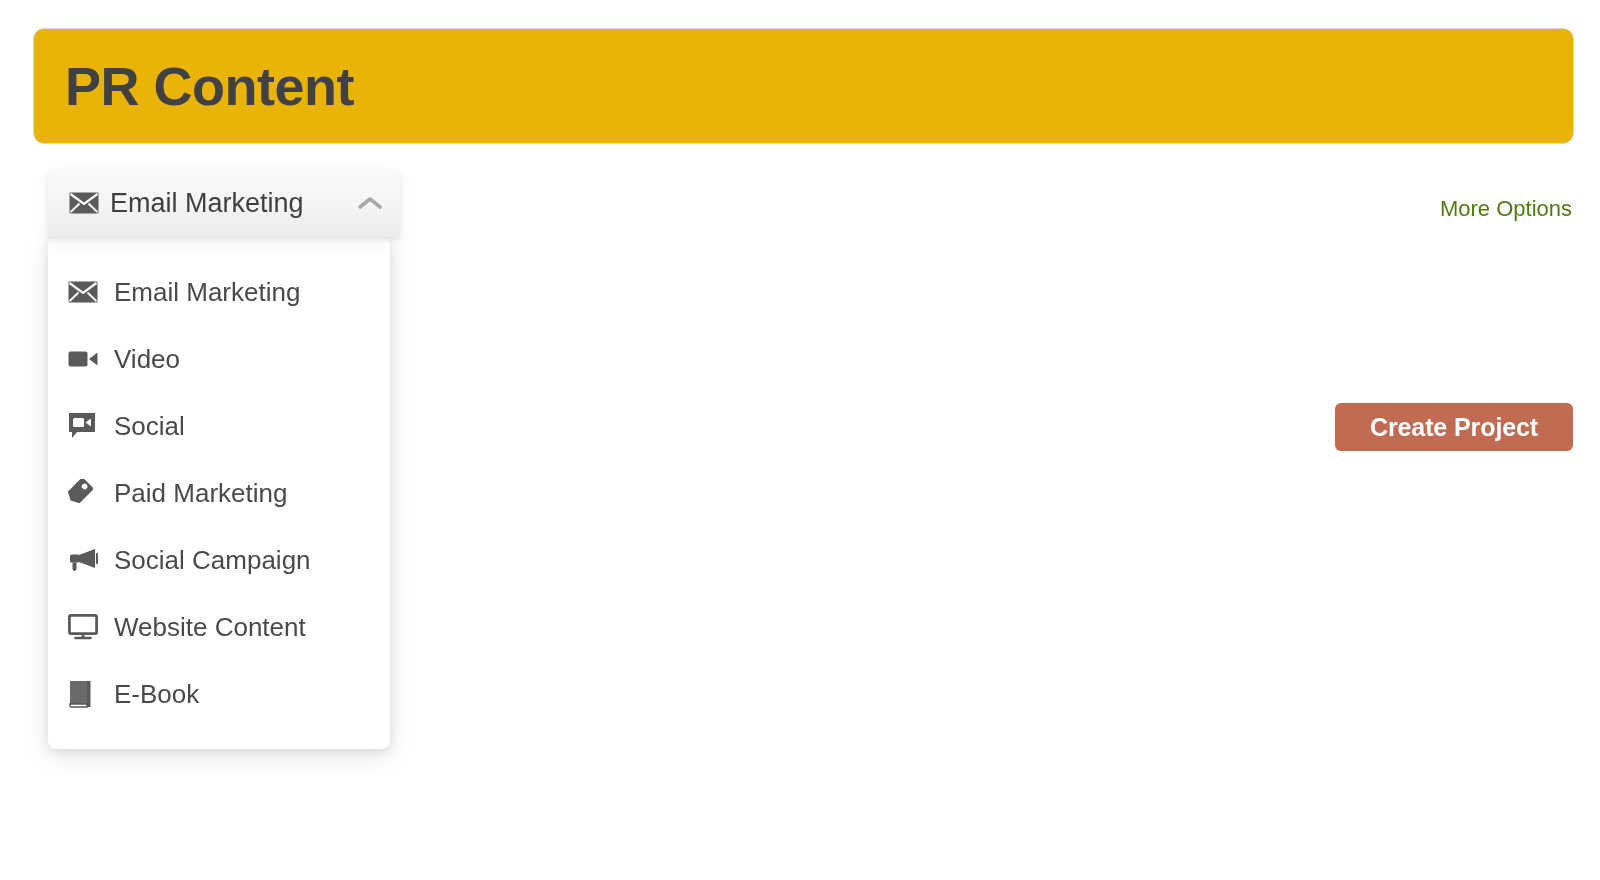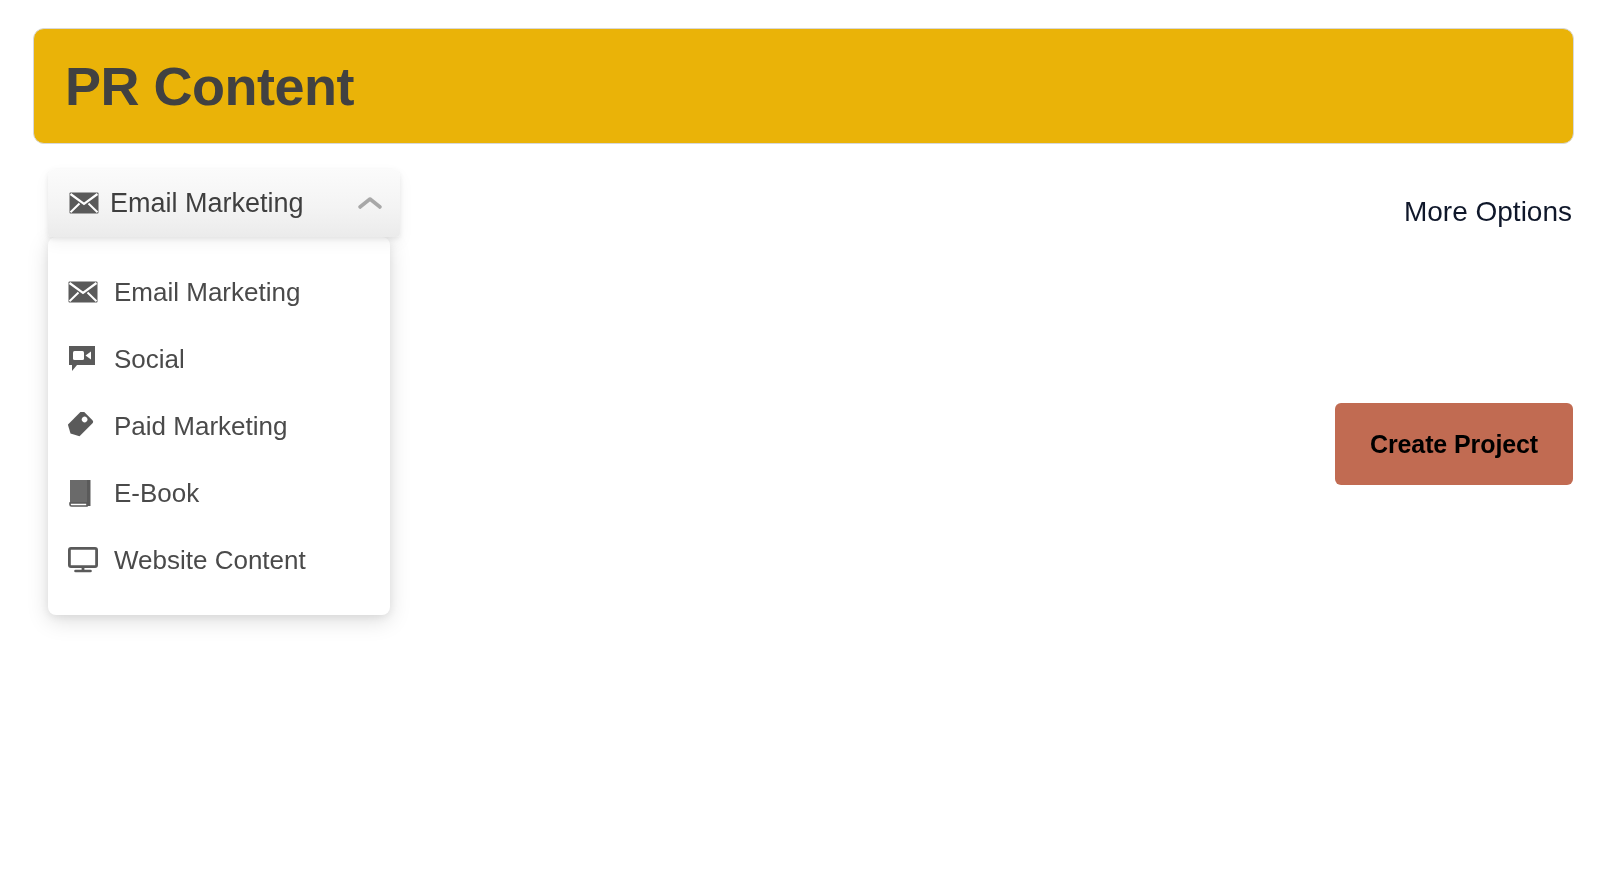--- a/index.html
+++ b/index.html
@@ -121,36 +121,36 @@
     color: #4a4a4a;
     white-space: nowrap;
     line-height: 1;
   }
 
   
   .more-options {
     position: absolute;
     right: 28px;
     top: 198px;
-    font-size: 28px;
-    color: #0f172a;
+    font-size: 22px;
+    color: #4d7c0f;
     line-height: 1;
     cursor: pointer;
     white-space: nowrap;
   }
   .create-project-btn {
     position: absolute;
     left: 1335px;
     top: 403px;
     width: 238px;
-    height: 82px;
+    height: 48px;
     border: none;
     border-radius: 6px;
     background: #c16b52;
-    color: #000000;
+    color: #ffffff;
     font-size: 25px;
     font-weight: bold;
     font-family: "Liberation Sans", sans-serif;
     cursor: pointer;
     letter-spacing: -0.1px;
   }
 
   svg { display: block; }
 </style>
 </head>
@@ -185,20 +185,29 @@
         <svg width="30" height="22" viewBox="0 0 30 22">
           <rect x="0.5" y="0.5" width="29" height="21" rx="1" fill="#5a5a5a"></rect>
           <path d="M1.5 2 L15 12 L28.5 2" fill="none" stroke="#ffffff" stroke-width="2.2"></path>
           <path d="M1.5 20.2 L10.5 11.5 M28.5 20.2 L19.5 11.5" fill="none" stroke="#ffffff" stroke-width="2"></path>
         </svg>
       </span>
       <span class="mi-label">Email Marketing</span>
     </div>
 
 
+    <div class="menu-item">
+      <span class="mi-icon">
+        <svg width="30" height="20" viewBox="0 0 30 20">
+          <rect x="0.5" y="2.5" width="19" height="15" rx="2" fill="#5a5a5a"></rect>
+          <path d="M21 10 L29.5 3.5 L29.5 16.5 Z" fill="#5a5a5a"></path>
+        </svg>
+      </span>
+      <span class="mi-label">Video</span>
+    </div>
 
     <div class="menu-item">
       <span class="mi-icon">
         <svg width="28" height="28" viewBox="0 0 28 28">
           <path d="M1 1 H27 V20 H9 L4 26 V20 H1 Z" fill="#5a5a5a"></path>
           <rect x="5" y="6" width="11" height="9" rx="1.5" fill="#ffffff"></rect>
           <path d="M17.5 10.5 L23 6.5 L23 14.5 Z" fill="#ffffff"></path>
         </svg>
       </span>
       <span class="mi-label">Social</span>
@@ -210,41 +219,52 @@
           <g transform="rotate(-45 14 14)">
             <path d="M5 3 H23 A2.5 2.5 0 0 1 25.5 5.5 V17 A2.5 2.5 0 0 1 23 19.5 H5
                      L0.5 11.25 Z" fill="#5a5a5a"></path>
             <circle cx="20.5" cy="11.2" r="2.8" fill="#ffffff"></circle>
           </g>
         </svg>
       </span>
       <span class="mi-label">Paid Marketing</span>
     </div>
 
+    <div class="menu-item">
+      <span class="mi-icon">
+        <svg width="30" height="24" viewBox="0 0 30 24">
+          <path d="M11 7 L27 1 L27 20 L11 14 Z" fill="#5a5a5a"></path>
+          <rect x="2" y="6.5" width="9.5" height="8" rx="1.5" fill="#5a5a5a"></rect>
+          <path d="M4.5 14.5 L4.5 21 A2 2 0 0 0 8.5 21 L8.5 14.5 Z" fill="#5a5a5a"></path>
+          <path d="M29 6 L29 15" stroke="#5a5a5a" stroke-width="2.2" stroke-linecap="round"></path>
+        </svg>
+      </span>
+      <span class="mi-label">Social Campaign</span>
+    </div>
+
+    <div class="menu-item">
+      <span class="mi-icon">
+        <svg width="30" height="26" viewBox="0 0 30 26">
+          <rect x="1.4" y="1.4" width="27.2" height="18.2" rx="1.6" fill="none" stroke="#5a5a5a" stroke-width="2.8"></rect>
+          <path d="M15 20 L15 23" stroke="#5a5a5a" stroke-width="2.8"></path>
+          <path d="M7.5 24 L22.5 24" stroke="#5a5a5a" stroke-width="2.6" stroke-linecap="round"></path>
+        </svg>
+      </span>
+      <span class="mi-label">Website Content</span>
+    </div>
 
     <div class="menu-item">
       <span class="mi-icon">
         <svg width="26" height="28" viewBox="0 0 26 28">
           <path d="M2 1 H19 V24 H2 Z" fill="#6a6a6a"></path>
           <path d="M19 1 H22.5 V27 H19 Z" fill="#5a5a5a"></path>
           <path d="M2 24 H19 V27 H3.5 A1.5 1.5 0 0 1 2 25.5 Z" fill="#ffffff" stroke="#5a5a5a" stroke-width="1.6"></path>
         </svg>
       </span>
       <span class="mi-label">E-Book</span>
     </div>
 
-    <div class="menu-item">
-      <span class="mi-icon">
-        <svg width="30" height="26" viewBox="0 0 30 26">
-          <rect x="1.4" y="1.4" width="27.2" height="18.2" rx="1.6" fill="none" stroke="#5a5a5a" stroke-width="2.8"></rect>
-          <path d="M15 20 L15 23" stroke="#5a5a5a" stroke-width="2.8"></path>
-          <path d="M7.5 24 L22.5 24" stroke="#5a5a5a" stroke-width="2.6" stroke-linecap="round"></path>
-        </svg>
-      </span>
-      <span class="mi-label">Website Content</span>
-    </div>
-
   </div>
 </div>
 
 <div class="more-options">More Options</div>
 
 <button class="create-project-btn">Create Project</button>
 
 </body></html>

